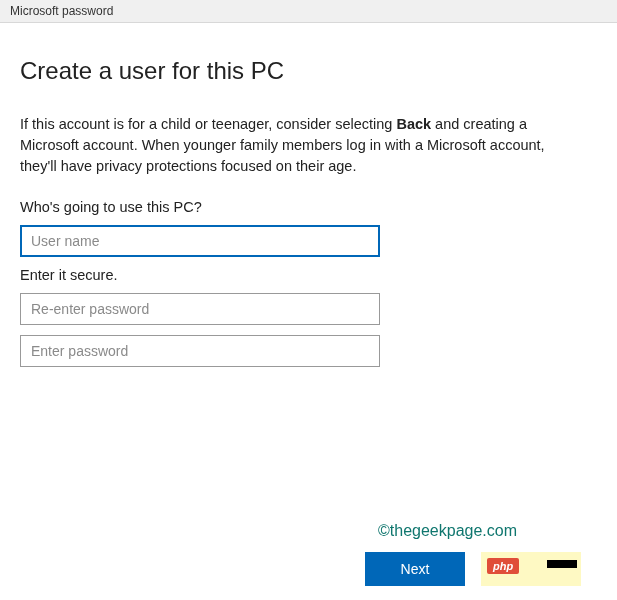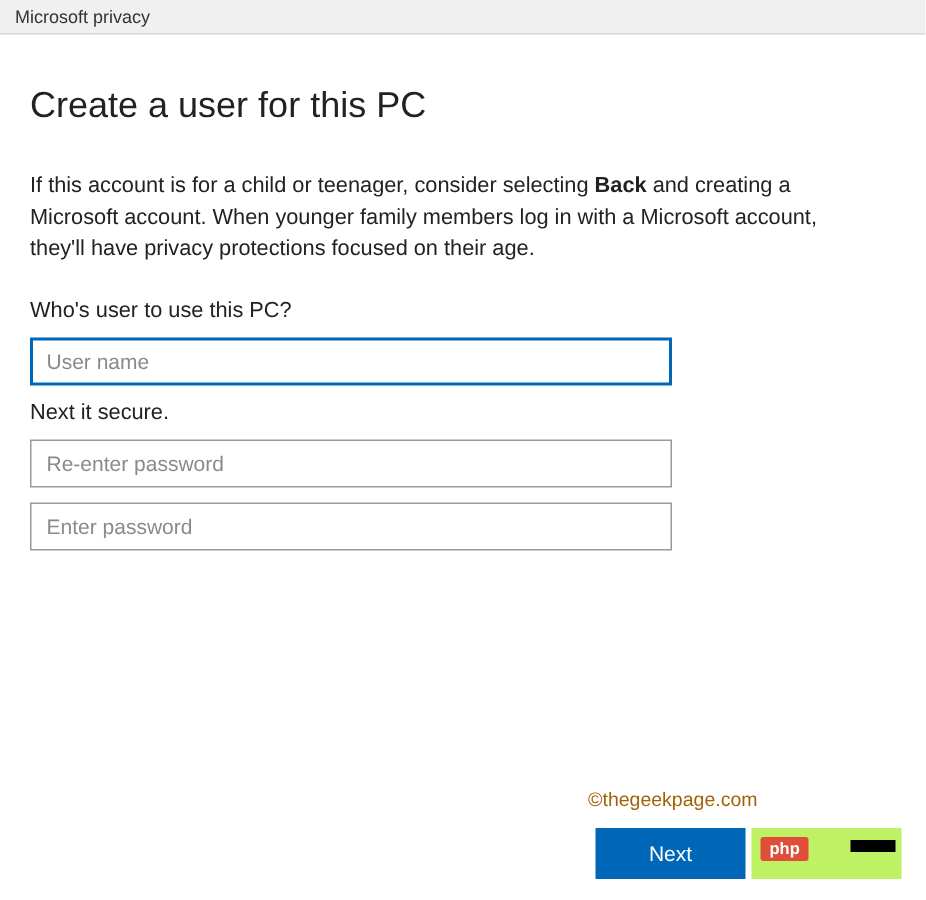--- a/index.html
+++ b/index.html
@@ -35,68 +35,69 @@
     margin-top: 29px;
   }
   .para .bold { font-weight: 700; }
   .label {
     font-size: 14.5px;
     color: #222;
     margin-bottom: 10px;
     margin-top: 8px;
   }
   .field {
-    width: 428px;
+    width: 360px;
     height: 32px;
     padding: 0 10px;
     font-size: 14px;
     font-family: inherit;
     border: 1px solid #999;
     outline: none;
     color: #222;
     background: #fff;
     display: block;
     margin-bottom: 10px;
   }
   .field::placeholder { color: #8a8a8a; }
   .field.focused {
     border: 2px solid #0067b8;
     padding: 0 9px;
     height: 32px;
   }
   .watermark {
     position: absolute;
-    right: 112px;
+    right: 100px;
     bottom: 60px;
-    font-size: 13px;
-    color: #a16207;
+    font-size: 16px;
+    color: #0f766e;
   }
   .footer {
     position: absolute;
     bottom: 14px;
-    right: 16px;
+    right: 36px;
     display: flex;
-    gap: 4px;
+    gap: 16px;
   }
   .btn {
     width: 100px;
     height: 34px;
     font-size: 14px;
     border: none;
     cursor: pointer;
     font-family: inherit;
   }
   .btn-primary {
     background: #0067b8;
     color: #fff;
   }
   .btn-secondary {
-    background: #bef264;
+    background: #fef9c3;
     color: #333;
     position: relative;
+    font-style: italic;
   }
   .php-badge {
     position: absolute;
     left: 6px;
     top: 6px;
     background: #e04e39;
     color: #fff;
     font-size: 11px;
     font-weight: 600;
     padding: 2px 6px;
@@ -108,35 +109,35 @@
     top: 8px;
     width: 30px;
     height: 8px;
     background: #000;
   }
 </style>
 </head>
 <body>
 
 <div class="titlebar">
-  <span>Microsoft privacy</span>
+  <span>Microsoft password</span>
 </div>
 
 <div class="content">
   <h1 class="heading">Create a user for this PC</h1>
 
   <p class="para">
     <span>If this account is for a child or teenager, consider selecting </span><span class="bold">Back</span><span> and creating a Microsoft account. When younger family members log in with a Microsoft account, they'll have privacy protections focused on their age.</span>
   </p>
 
 
-  <div class="label">Who's user to use this PC?</div>
+  <div class="label">Who's going to use this PC?</div>
   <input type="text" class="field focused" placeholder="User name" style="">
 
-  <div class="label">Next it secure.</div>
+  <div class="label">Enter it secure.</div>
   <input type="password" class="field" placeholder="Re-enter password" style="">
   <input type="password" class="field" placeholder="Enter password" style="">
 </div>
 
 <div class="watermark">©thegeekpage.com</div>
 
 <div class="footer">
   <button class="btn btn-primary">Next</button>
   <button class="btn btn-secondary">
     <span class="php-badge">php</span>

